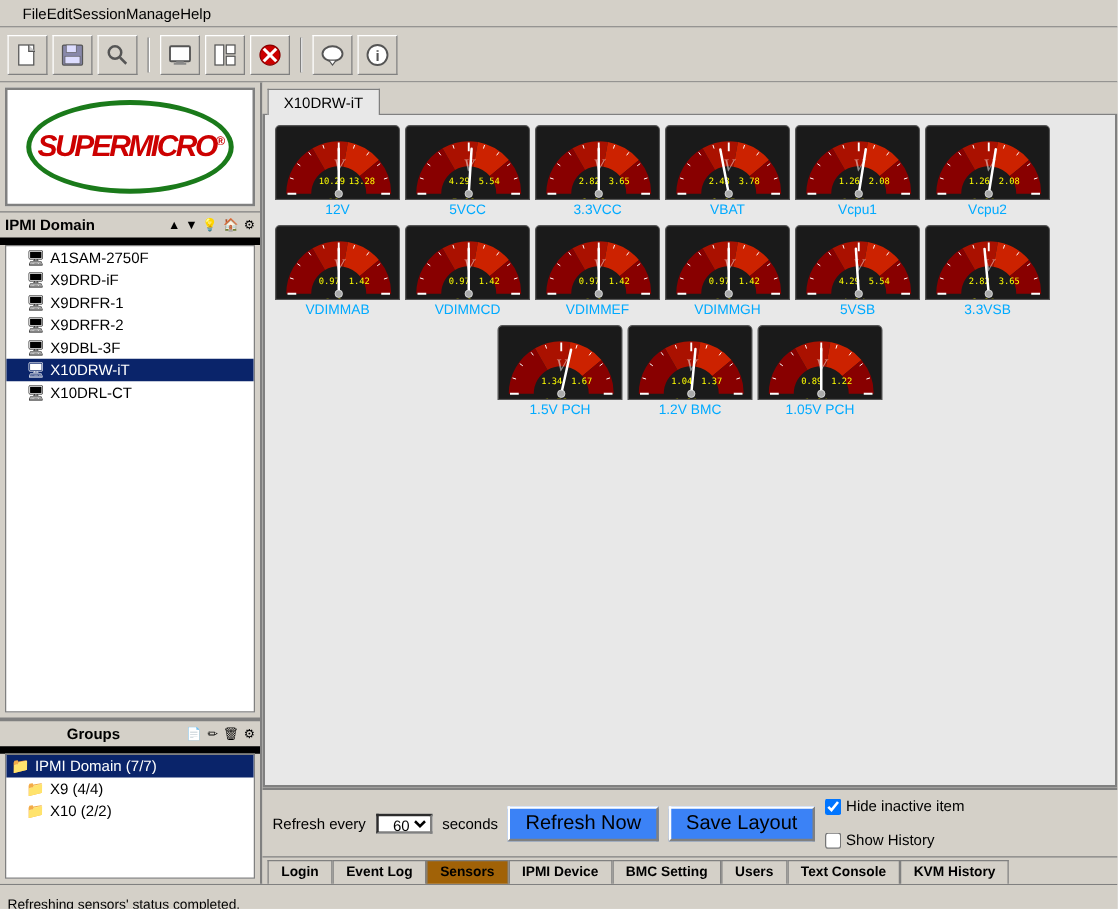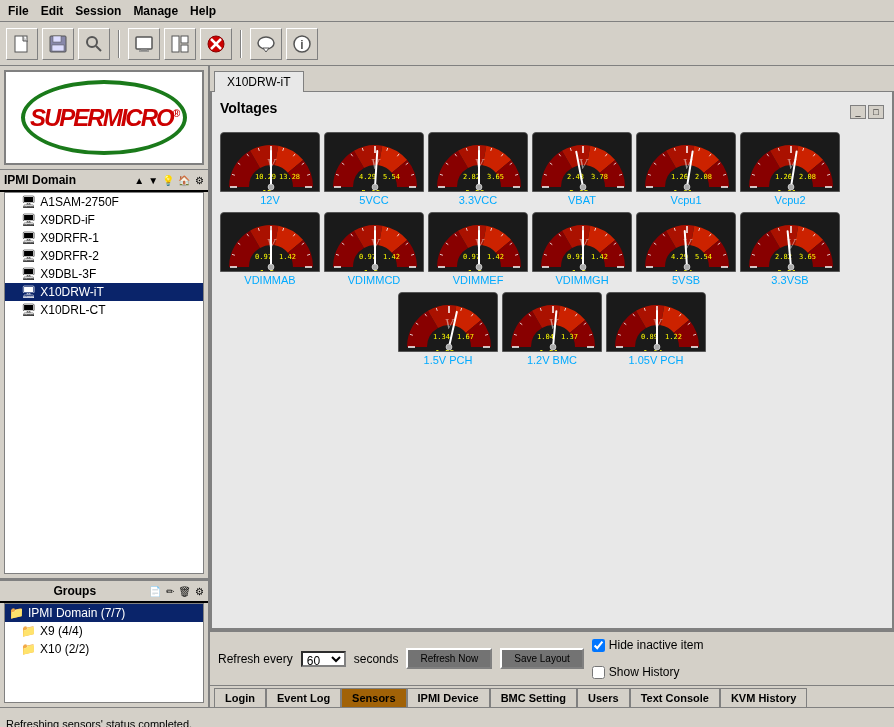--- a/index.html
+++ b/index.html
@@ -1,38 +1,38 @@
 <!DOCTYPE html>
 <html><head>
   <meta charset="utf-8">
   <style>
     * { box-sizing: border-box; margin: 0; padding: 0; }
     body { font-family: Arial, sans-serif; font-size: 12px; background: #d4d0c8; width: 894px; height: 727px; overflow: hidden; }
     
     
-    .menubar { background: #d4d0c8; border-bottom: 1px solid #808080; display: flex; align-items: center; gap: 12px; padding: 2px 8px; height: 22px; font-weight: bold; }
+    .menubar { background: #d4d0c8; border-bottom: 1px solid #808080; display: flex; align-items: center; gap: 0; padding: 2px 18px; height: 22px; }
     .menubar span { cursor: pointer; font-size: 12px; }
     
     
     .toolbar { background: #d4d0c8; border-bottom: 1px solid #808080; display: flex; align-items: center; gap: 4px; padding: 3px 6px; height: 44px; }
     .toolbar-btn { width: 32px; height: 32px; background: #d4d0c8; border: 1px solid #808080; border-top-color: #fff; border-left-color: #fff; display: flex; align-items: center; justify-content: center; cursor: pointer; font-size: 16px; }
     .toolbar-sep { width: 2px; height: 28px; background: #808080; margin: 0 4px; border-right: 1px solid white; }
     
     
     .main-layout { display: flex; height: calc(727px - 22px - 44px - 20px); }
     
     
     .left-panel { width: 210px; background: #d4d0c8; border-right: 2px solid #808080; display: flex; flex-direction: column; }
     
     
     .logo-area { height: 95px; display: flex; align-items: center; justify-content: center; padding: 15px; background: white; margin: 4px; border: 2px solid #808080; }
     .logo-ellipse { width: 175px; height: 75px; background: white; border: 4px solid #1a7a1a; border-radius: 50%; display: flex; align-items: center; justify-content: center; position: relative; overflow: hidden; }
     
     
-    .section-header { background: #d4d0c8; padding: 3px 4px; display: flex; align-items: center; gap: 4px; border-bottom: 2px solid #000000; border-top: 1px solid #808080; }
+    .section-header { background: #d4d0c8; padding: 3px 4px; display: flex; align-items: center; gap: 4px; border-bottom: 6px solid #000000; border-top: 1px solid #808080; }
     
     .tree-area { flex: 1; background: white; overflow-y: auto; border: 1px solid #808080; margin: 0 4px 4px 4px; }
     .tree-item { padding: 2px 4px; cursor: pointer; display: flex; align-items: center; gap: 4px; white-space: nowrap; }
     .tree-item.selected { background: #0a246a; color: white; }
     .tree-indent { padding-left: 16px; }
     
     
     .groups-section { border-top: 2px solid #808080; }
     .groups-tree { height: 100px; background: white; overflow-y: auto; border: 1px solid #808080; margin: 0 4px 4px 4px; }
     .group-item { padding: 2px 4px; cursor: pointer; display: flex; align-items: center; gap: 4px; }
@@ -53,22 +53,22 @@
     
     
     .gauges-grid { display: flex; flex-wrap: wrap; gap: 4px; }
     .gauge-cell { display: flex; flex-direction: column; align-items: center; width: 100px; }
     .gauge-img { width: 100px; height: 60px; position: relative; overflow: hidden; border: 1px solid #555; background: #2a2a2a; border-radius: 4px 4px 0 0; }
     .gauge-label { font-size: 11px; color: #00aaff; text-align: left; margin-top: 2px; }
     
     
     .bottom-controls { background: #d4d0c8; border-top: 2px solid #808080; padding: 6px 8px; display: flex; flex-direction: column; gap: 4px; }
     .controls-row1 { display: flex; align-items: center; gap: 8px; }
-    .refresh-select { height: 16px; border: 2px inset #808080; font-size: 12px; background: white; }
-    .btn { background: #737373; border: 2px solid; border-top-color: #ffffff; border-left-color: #ffffff; border-bottom-color: #808080; border-right-color: #808080; padding: 3px 12px; cursor: pointer; font-size: 10px; min-width: 80px; }
+    .refresh-select { height: 16px; border: 2px inset #808080; font-size: 12px; background: white; text-align: right; }
+    .btn { background: #3b82f6; border: 2px solid; border-top-color: #ffffff; border-left-color: #ffffff; border-bottom-color: #808080; border-right-color: #808080; padding: 3px 12px; cursor: pointer; font-size: 16px; min-width: 80px; }
     .checkbox-row { display: flex; align-items: center; gap: 4px; }
     
     
     .bottom-tabs { background: #d4d0c8; display: flex; border-top: 1px solid #808080; padding: 2px 4px 0; }
     .bottom-tab { background: #d4d0c8; border: 1px solid #808080; border-bottom: none; padding: 3px 10px; cursor: pointer; font-size: 11px; font-weight: bold; }
     .bottom-tab.active { background: #a16207; }
     
     
     .status-bar { background: #d4d0c8; border-top: 1px solid #808080; padding: 2px 6px; font-size: 11px; height: 33px; display: flex; align-items: center; }
     .win-btn { width: 16px; height: 14px; background: #d4d0c8; border: 1px solid #808080; font-size: 9px; display: flex; align-items: center; justify-content: center; cursor: pointer; }
@@ -216,27 +216,20 @@
     </div>
   </div>
 
   <div class="right-panel">
 
     <div class="tab-bar-top">
       <div class="tab active">X10DRW-iT</div>
     </div>
 
     <div class="content-area">
-      <div style="display:flex;justify-content:space-between;align-items:center;margin-bottom:8px;">
-        <span class="content-title">Voltages</span>
-        <div style="display:flex;gap:2px;">
-          <button class="win-btn">_</button>
-          <button class="win-btn">□</button>
-        </div>
-      </div>
 
       <div class="gauges-grid" id="gauges-container" style="flex-direction: column; gap: 6px;">
           <div style="display: flex; gap: 4px; width: 100%;">
             <div class="gauge-cell">
               <div class="gauge-img"><svg width="100" height="62" viewBox="0 0 100 62" xmlns="http://www.w3.org/2000/svg">
     <rect width="100" height="62" fill="#1a1a1a" rx="3"></rect>
     <path d="M8,53.99999999999999 A42,42 0 0,1 29.00000000000001,17.626933041053576 L39.00000000000001,34.94744111674235 A22,22 0 0,0 28,54 Z" fill="#880000"></path>
                   <path d="M29.00000000000001,17.626933041053576 A42,42 0 0,1 57.29322346201108,12.638074373487264 L53.82025990867247,32.33422943373142 A22,22 0 0,0 39.00000000000001,34.94744111674235 Z" fill="#aa1100"></path>
                   <path d="M57.29322346201108,12.638074373487264 A42,42 0 0,1 82.17386661099707,27.00292039316535 L66.85297774861752,39.858672586896134 A22,22 0 0,0 53.82025990867247,32.33422943373142 Z" fill="#cc2200"></path>
                   <path d="M82.17386661099707,27.00292039316535 A42,42 0 0,1 92,54 L72,54 A22,22 0 0,0 66.85297774861752,39.858672586896134 Z" fill="#880000"></path>

